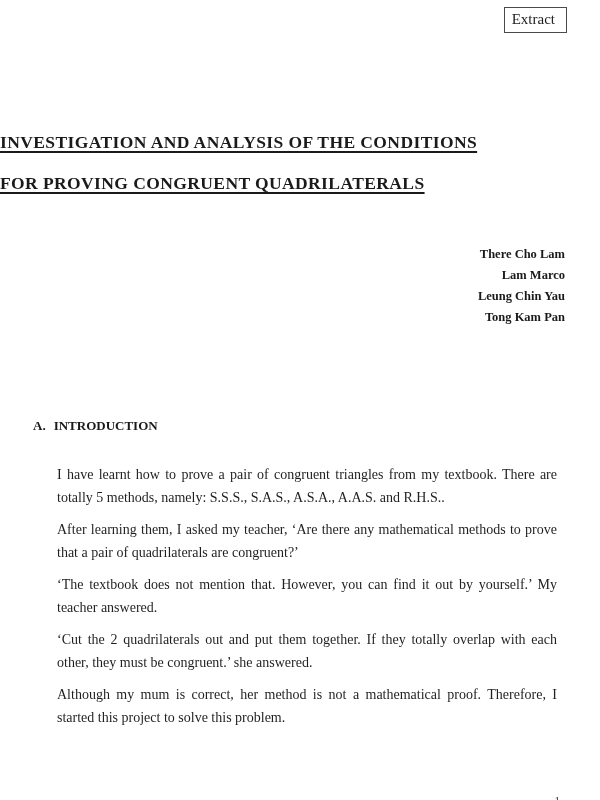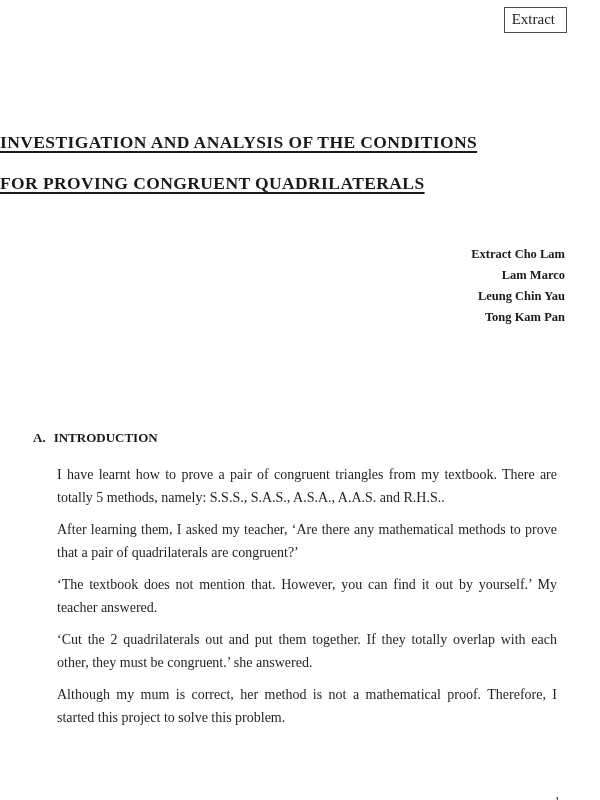--- a/index.html
+++ b/index.html
@@ -52,21 +52,21 @@
   }
   .author-line {
     font-size: 12.5px;
     font-weight: bold;
     line-height: 21px;
     color: #1a1a1a;
   }
 
   .section-heading {
     position: absolute;
-    top: 430px;
+    top: 418px;
     left: 33px;
     font-size: 13px;
     font-weight: bold;
     color: #1a1a1a;
   }
   .section-heading .sec-label { margin-right: 8px; }
 
   .body-block {
     position: absolute;
     top: 464px;
@@ -95,21 +95,21 @@
 <div class="extract-box">
   <span>Extract</span>
 </div>
 
 <div class="title-block">
   <div class="title-line"><span>INVESTIGATION AND ANALYSIS OF THE CONDITIONS</span></div>
   <div class="title-line"><span>FOR PROVING CONGRUENT QUADRILATERALS</span></div>
 </div>
 
 <div class="authors-block">
-  <div class="author-line">Extract Cho Lam</div>
+  <div class="author-line">There Cho Lam</div>
   <div class="author-line">Lam Marco</div>
   <div class="author-line">Leung Chin Yau</div>
   <div class="author-line">Tong Kam Pan</div>
 </div>
 
 <div class="section-heading">
   <span class="sec-label">A.</span><span>INTRODUCTION</span>
 </div>
 
 <div class="body-block">

